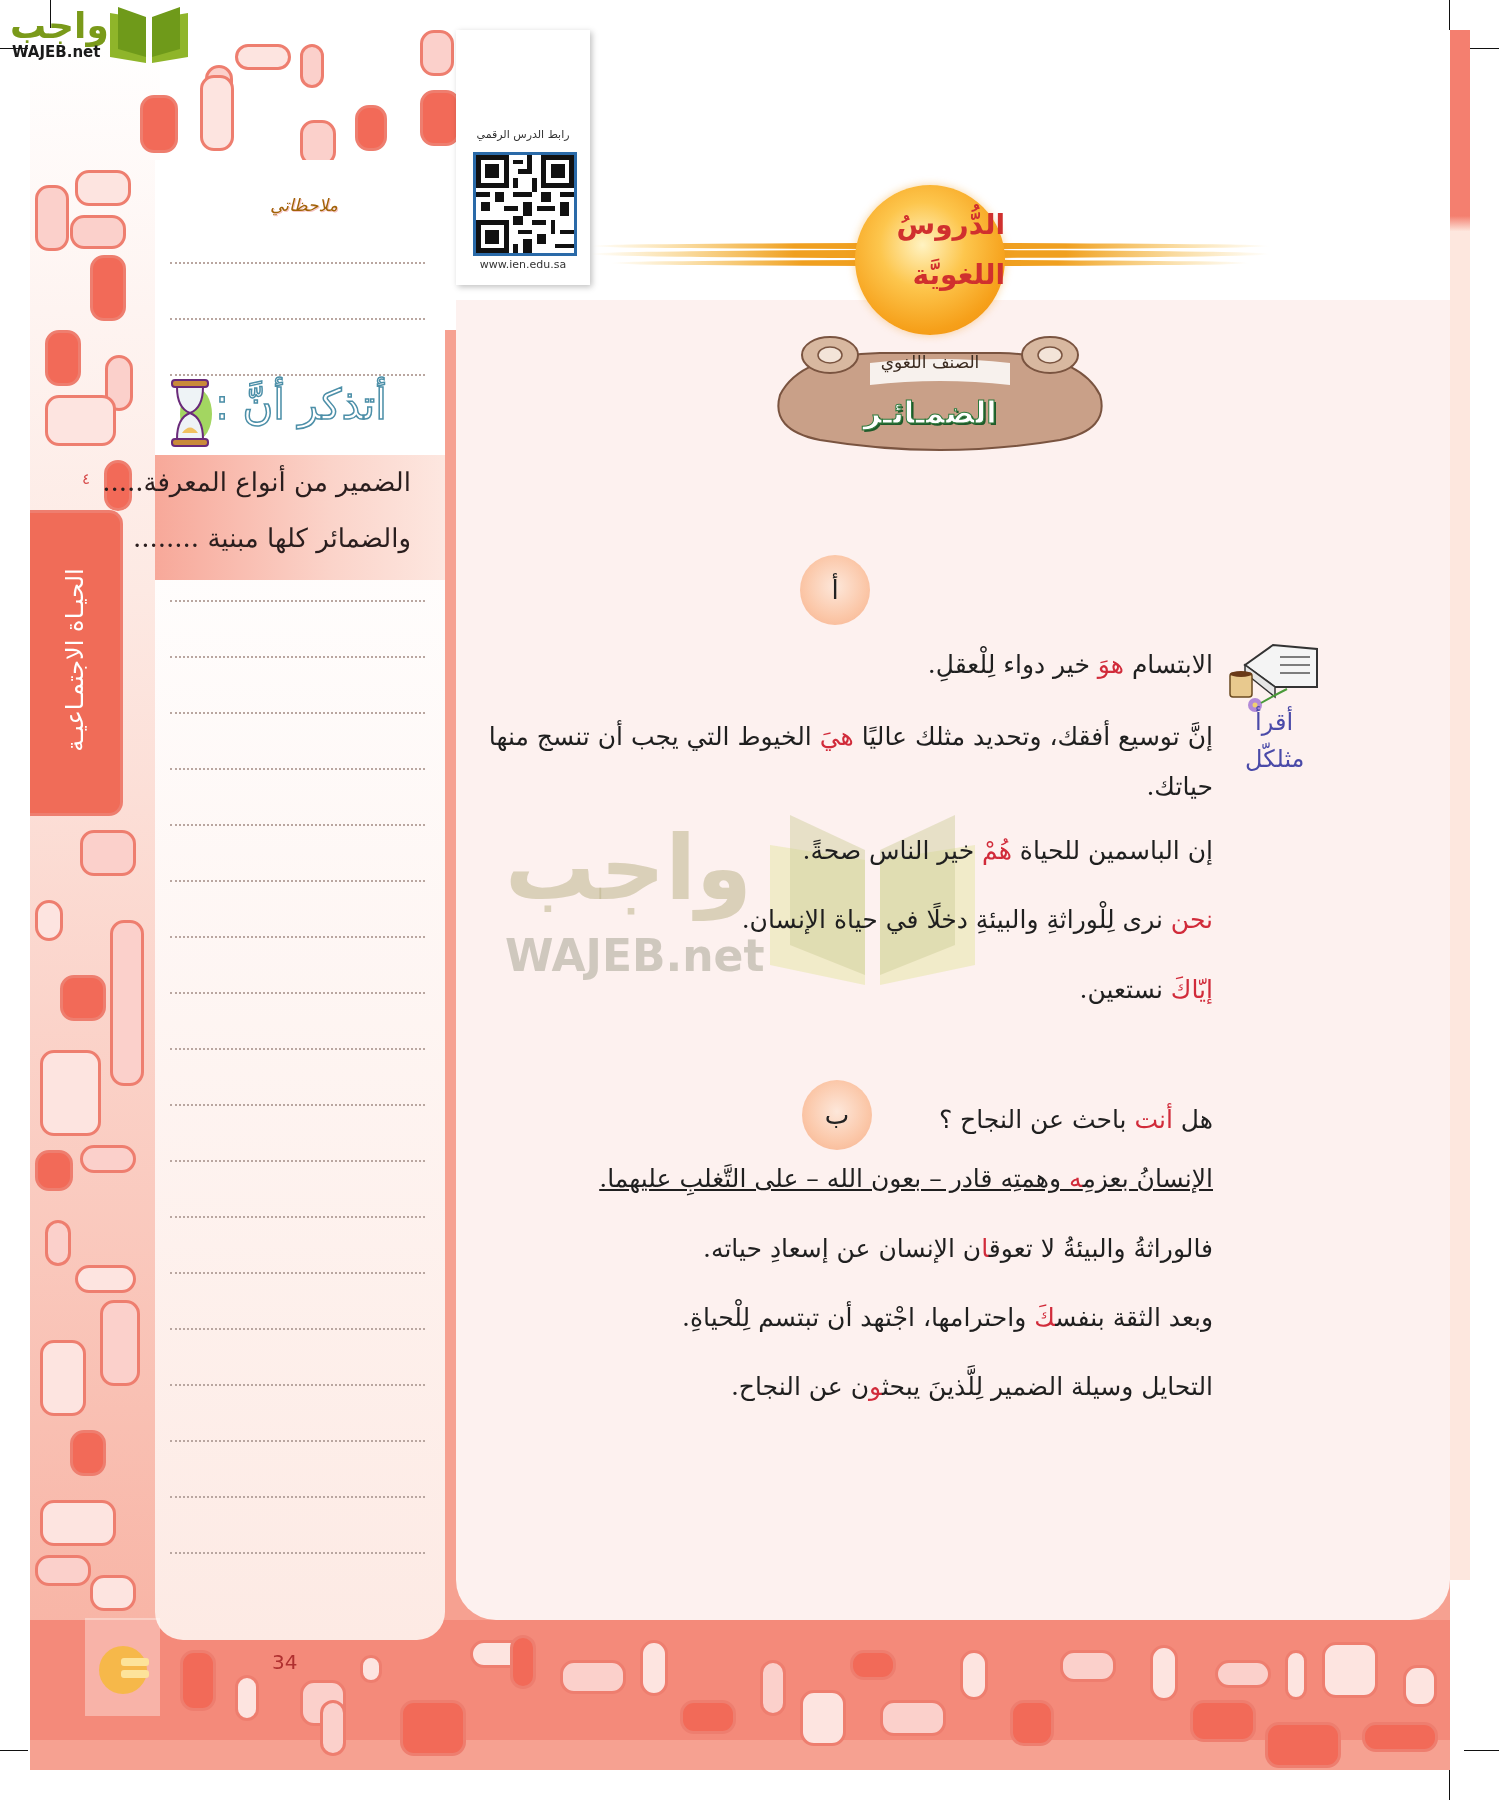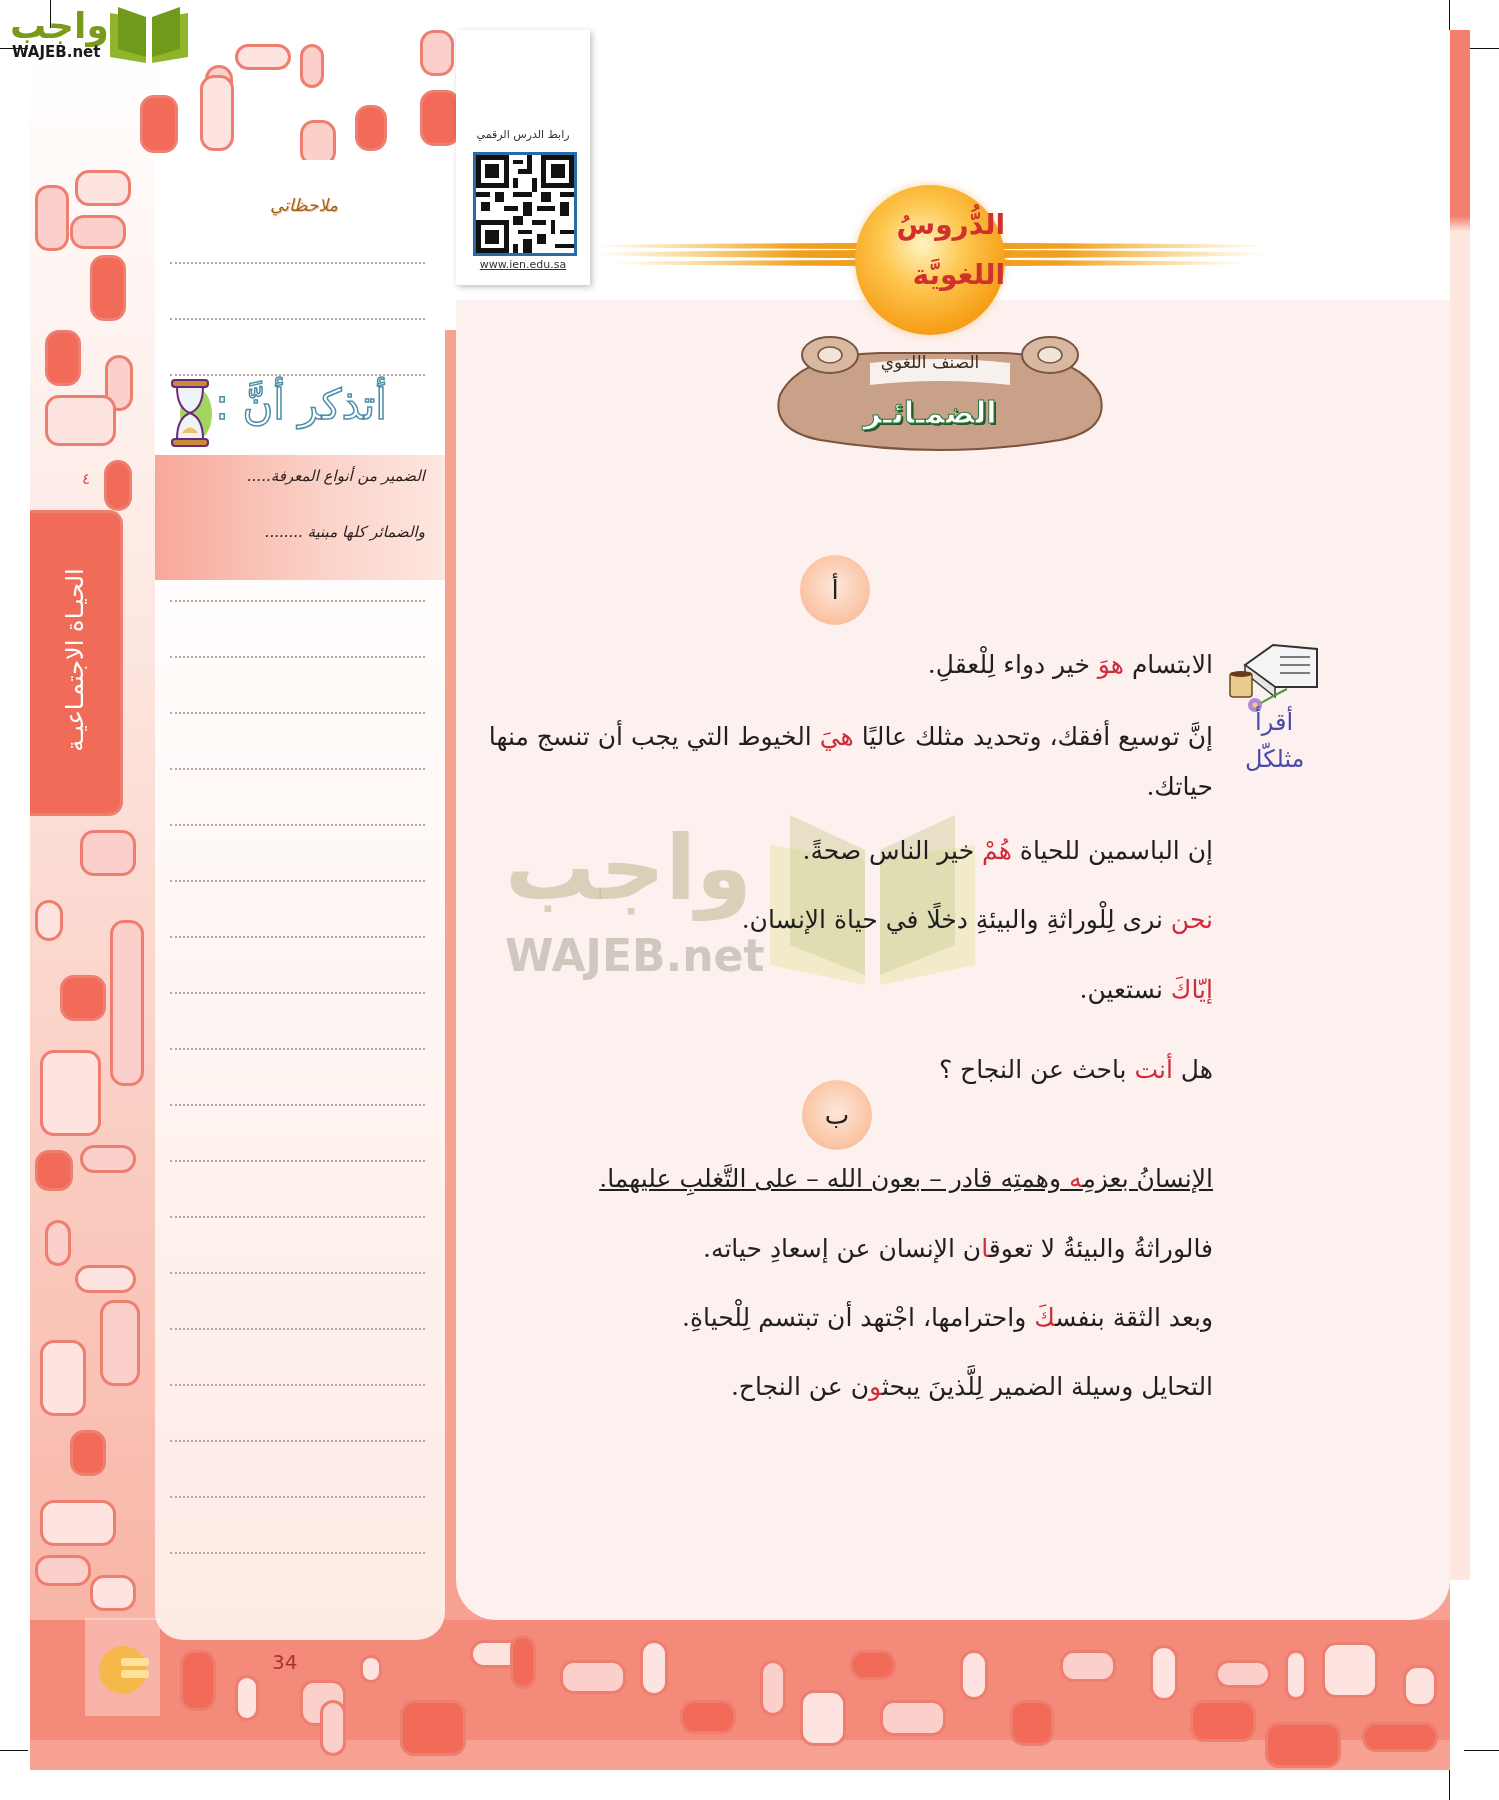--- a/index.html
+++ b/index.html
@@ -16,36 +16,36 @@
   .side-strip-right { position:absolute; left:1450px; top:30px; width:20px; height:1550px; background:linear-gradient(180deg,#f47f6f 0%,#f47f6f 12%,#fde7de 13%,#fde7de 100%); }
 
   
   .notes-panel { position:absolute; left:155px; top:160px; width:290px; height:1480px; background:linear-gradient(180deg,#ffffff 0%,#ffffff 20%,#fdeae4 100%); border-radius:0 0 28px 28px; }
   .notes-title { position:absolute; left:270px; top:195px; font-family:"DejaVu Serif", serif; font-size:17px; color:#a16207; font-style:italic; text-shadow:0 0 2px #fff, 1px 1px 0 #f5b5b5; }
   .dot-line { position:absolute; left:170px; width:255px; border-top:2px dotted #b9a6a0; height:0; }
 
   .remember-title { position:absolute; left:215px; top:380px; font-family:"DejaVu Sans", sans-serif; font-size:42px; color:#ffffff; -webkit-text-stroke:1.5px #4c8fa8; direction:rtl; letter-spacing:2px; }
   .hourglass { position:absolute; left:168px; top:378px; width:44px; height:70px; }
   .remember-box { position:absolute; left:155px; top:455px; width:290px; height:125px; background:linear-gradient(90deg,#f7a899 0%,#fbd3c9 60%,#fde7e0 100%); direction:rtl; }
-  .remember-line { position:absolute; right:20px; font-family:"DejaVu Serif", serif; font-size:15px; color:#2a1e1e; white-space:nowrap;font-style:italic; }
+  .remember-line { position:absolute; right:34px; font-family:"DejaVu Serif", serif; font-size:26px; color:#2a1e1e; white-space:nowrap; }
 
   
   .unit-tab { position:absolute; left:30px; top:510px; width:90px; height:300px; background:#f06c58; border:3px solid #ee7e6f; border-left:none; border-radius:0 14px 14px 0; }
   .unit-tab-label { position:absolute; left:75px; top:660px; transform:translate(-50%,-50%) rotate(-90deg); color:#ffffff; font-size:24px; font-family:"DejaVu Sans", sans-serif; white-space:nowrap; direction:rtl; }
   .unit-number { position:absolute; left:82px; top:470px; font-size:15px; color:#d64a4a; }
 
   
   .main-panel { position:absolute; left:456px; top:300px; width:994px; height:1320px; background:#fdf1ef; border-radius:0 0 40px 40px; }
   .main-top { position:absolute; left:456px; top:30px; width:994px; height:280px; background:#ffffff; }
 
   
   .qr-card { position:absolute; left:456px; top:30px; width:134px; height:255px; background:#ffffff; box-shadow:2px 2px 6px rgba(0,0,0,0.25); }
   .qr-caption { position:absolute; left:0; width:134px; top:98px; text-align:center; font-size:11px; color:#333; direction:rtl; }
   .qr-code { position:absolute; left:17px; top:122px; width:98px; height:98px; border:3px solid #2a6aa8; background:#ffffff; }
-  .qr-url { position:absolute; left:0; width:134px; top:228px; text-align:center; font-size:11px; color:#333;text-decoration:underline; }
+  .qr-url { position:absolute; left:0; width:134px; top:228px; text-align:center; font-size:11px; color:#333; }
 
   
   .rays { position:absolute; left:590px; top:240px; width:680px; height:30px; }
   .sun { position:absolute; left:855px; top:185px; width:150px; height:150px; border-radius:50%; background:radial-gradient(circle at 45% 40%,#fff3c2 0%,#fdc64d 35%,#f6a01a 70%,#ee8a10 100%); box-shadow:0 0 8px rgba(240,150,20,0.4); }
   .sun-text { position:absolute; left:855px; width:150px; font-family:"DejaVu Sans", sans-serif; font-weight:bold; color:#d0302e; direction:rtl; }
   .scroll { position:absolute; left:760px; top:325px; width:360px; height:130px; }
   .scroll-sub { position:absolute; left:860px; top:352px; width:140px; text-align:center; font-size:17px; color:#3b2b20; direction:rtl; }
   .scroll-main { position:absolute; left:845px; top:395px; width:170px; text-align:center; font-size:30px; font-weight:bold; color:#ffffff; -webkit-text-stroke:1px #2d7a3c; direction:rtl; text-shadow:2px 2px 0 #1f5a2a; }
 
   
@@ -313,21 +313,21 @@
 </div>
 <div class="sentence" style="top:836px;">
   <span>إن الباسمين للحياة </span><span class="hl">هُمْ</span><span> خير الناس صحةً.</span>
 </div>
 <div class="sentence" style="top:905px;">
   <span></span><span class="hl">نحن</span><span> نرى لِلْوراثةِ والبيئةِ دخلًا في حياة الإنسان.</span>
 </div>
 <div class="sentence" style="top:975px;">
   <span></span><span class="hl">إيّاكَ</span><span> نستعين.</span>
 </div>
-<div class="sentence" style="top:1055px;margin-left:47px;">
+<div class="sentence" style="top:1105px;margin-left:47px;">
   <span>هل </span><span class="hl">أنت</span><span> باحث عن النجاح ؟</span>
 </div>
 
 <div class="sec-circle" style="left:802px;top:1080px;">ب</div>
 
 <div class="sentence" style="top:1164px;text-decoration:underline;">
   <span>الإنسانُ بعزمِ</span><span class="hl">ه</span><span> وهمتِه قادر – بعون الله – على التَّغلبِ عليهما.</span>
 </div>
 <div class="sentence" style="top:1234px;">
   <span>فالوراثةُ والبيئةُ لا تعوق</span><span class="hl">ا</span><span>ن الإنسان عن إسعادِ حياته.</span>

